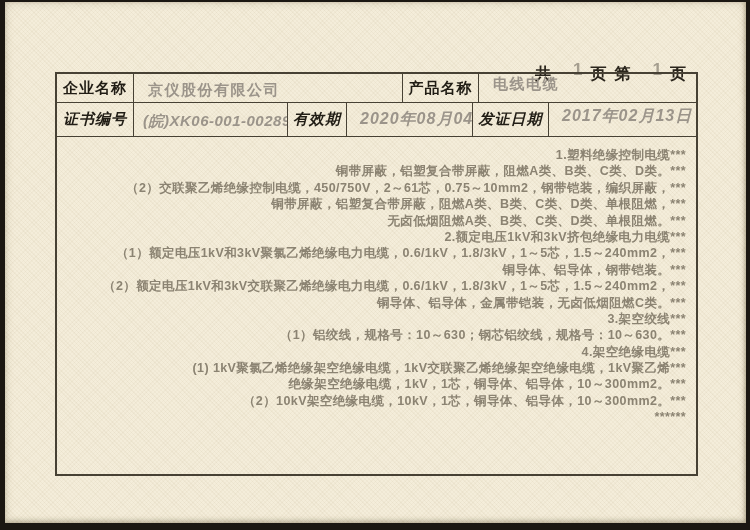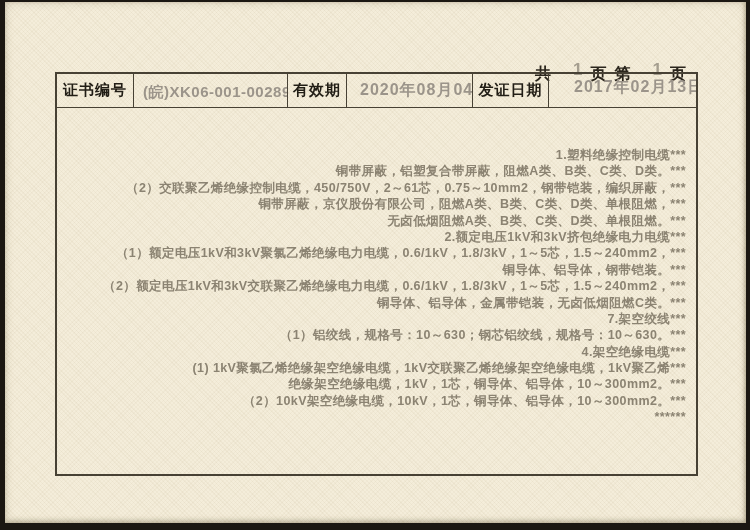--- a/index.html
+++ b/index.html
@@ -31,21 +31,21 @@
     font-family:"Liberation Sans","DejaVu Sans",sans-serif;
     font-size:17px;position:relative;top:-4px;margin:0 6px;
   }
   
   .doc-table{
     position:absolute;left:50px;top:70px;width:643px;height:404px;
     border:2px solid #474134;box-sizing:border-box;
   }
   .row{display:flex;border-bottom:1px solid #474134;}
   .row1{height:28px;}
-  .row2{height:33px;}
+  .row2{height:33px;font-style:italic;}
   .cell{
     box-sizing:border-box;border-right:1px solid #474134;
     display:flex;align-items:center;overflow:hidden;white-space:nowrap;
   }
   .cell:last-child{border-right:none;}
   .label{
     justify-content:center;
     font-family:"Liberation Serif","DejaVu Serif",serif;
     font-weight:bold;font-size:15px;color:#211d15;letter-spacing:1px;
   }
@@ -54,21 +54,21 @@
     padding-left:14px;
   }
   .w77{width:77px;flex:none;}
   .w269{width:269px;flex:none;}
   .w76{width:76px;flex:none;}
   .w154{width:154px;flex:none;}
   .w59{width:59px;flex:none;}
   .w126{width:126px;flex:none;}
   .flex1{flex:1;}
   .raise{position:relative;top:-4px;}
-  .raise2{position:relative;top:-3px;margin-left:12px;}
+  .raise2{position:relative;top:-3px;}
   .sink{position:relative;top:2px;}
   .cert-val{padding-left:9px;letter-spacing:0.5px;font-size:15px;}
   .date-val{letter-spacing:1px;font-size:16px;padding-left:13px;}
   
   .body-area{
     position:absolute;left:2px;right:2px;top:64px;bottom:2px;
     padding:9px 8px 0 29px;box-sizing:border-box;overflow:hidden;text-align:right;
   }
   .line{
     height:16.4px;line-height:16.4px;white-space:nowrap;
@@ -81,48 +81,58 @@
 <div class="screen">
   <div class="paper">
 
     <div class="pagination">
       <span>共</span><span class="pg-gap"></span><span class="pg-num">1</span><span>页</span>
       <span>第</span><span class="pg-gap"></span><span class="pg-num">1</span><span>页</span>
     </div>
 
     <div class="doc-table">
 
+      <div class="row row1">
+        <div class="cell label w77">企业名称</div>
+        <div class="cell value w269">
+            <span class="sink">京仪股份有限公司</span>
+          </div>
+        <div class="cell label w76">产品名称</div>
+        <div class="cell value flex1">
+            <span class="raise">电线电缆</span>
+          </div>
+      </div>
 
       <div class="row row2">
         <div class="cell label w77">证书编号</div>
         <div class="cell value cert-val w154">
             <span class="sink">(皖)XK06-001-00289</span>
           </div>
         <div class="cell label w59">有效期</div>
         <div class="cell value date-val w126">
             <span>2020年08月04日</span>
           </div>
         <div class="cell label w76">发证日期</div>
         <div class="cell value date-val flex1">
             <span class="raise2">2017年02月13日</span>
           </div>
       </div>
 
       <div class="body-area">
         <div class="line">1.塑料绝缘控制电缆***</div>
         <div class="line">铜带屏蔽，铝塑复合带屏蔽，阻燃A类、B类、C类、D类。***</div>
         <div class="line">（2）交联聚乙烯绝缘控制电缆，450/750V，2～61芯，0.75～10mm2，钢带铠装，编织屏蔽，***</div>
-        <div class="line">铜带屏蔽，京仪股份有限公司，阻燃A类、B类、C类、D类、单根阻燃，***</div>
+        <div class="line">铜带屏蔽，铝塑复合带屏蔽，阻燃A类、B类、C类、D类、单根阻燃，***</div>
         <div class="line">无卤低烟阻燃A类、B类、C类、D类、单根阻燃。***</div>
         <div class="line">2.额定电压1kV和3kV挤包绝缘电力电缆***</div>
         <div class="line">（1）额定电压1kV和3kV聚氯乙烯绝缘电力电缆，0.6/1kV，1.8/3kV，1～5芯，1.5～240mm2，***</div>
         <div class="line">铜导体、铝导体，钢带铠装。***</div>
         <div class="line">（2）额定电压1kV和3kV交联聚乙烯绝缘电力电缆，0.6/1kV，1.8/3kV，1～5芯，1.5～240mm2，***</div>
         <div class="line">铜导体、铝导体，金属带铠装，无卤低烟阻燃C类。***</div>
-        <div class="line">7.架空绞线***</div>
+        <div class="line">3.架空绞线***</div>
         <div class="line">（1）铝绞线，规格号：10～630；钢芯铝绞线，规格号：10～630。***</div>
         <div class="line">4.架空绝缘电缆***</div>
         <div class="line">(1) 1kV聚氯乙烯绝缘架空绝缘电缆，1kV交联聚乙烯绝缘架空绝缘电缆，1kV聚乙烯***</div>
         <div class="line">绝缘架空绝缘电缆，1kV，1芯，铜导体、铝导体，10～300mm2。***</div>
         <div class="line">（2）10kV架空绝缘电缆，10kV，1芯，铜导体、铝导体，10～300mm2。***</div>
         <div class="line">******</div>
       </div>
 
     </div>
   </div>

